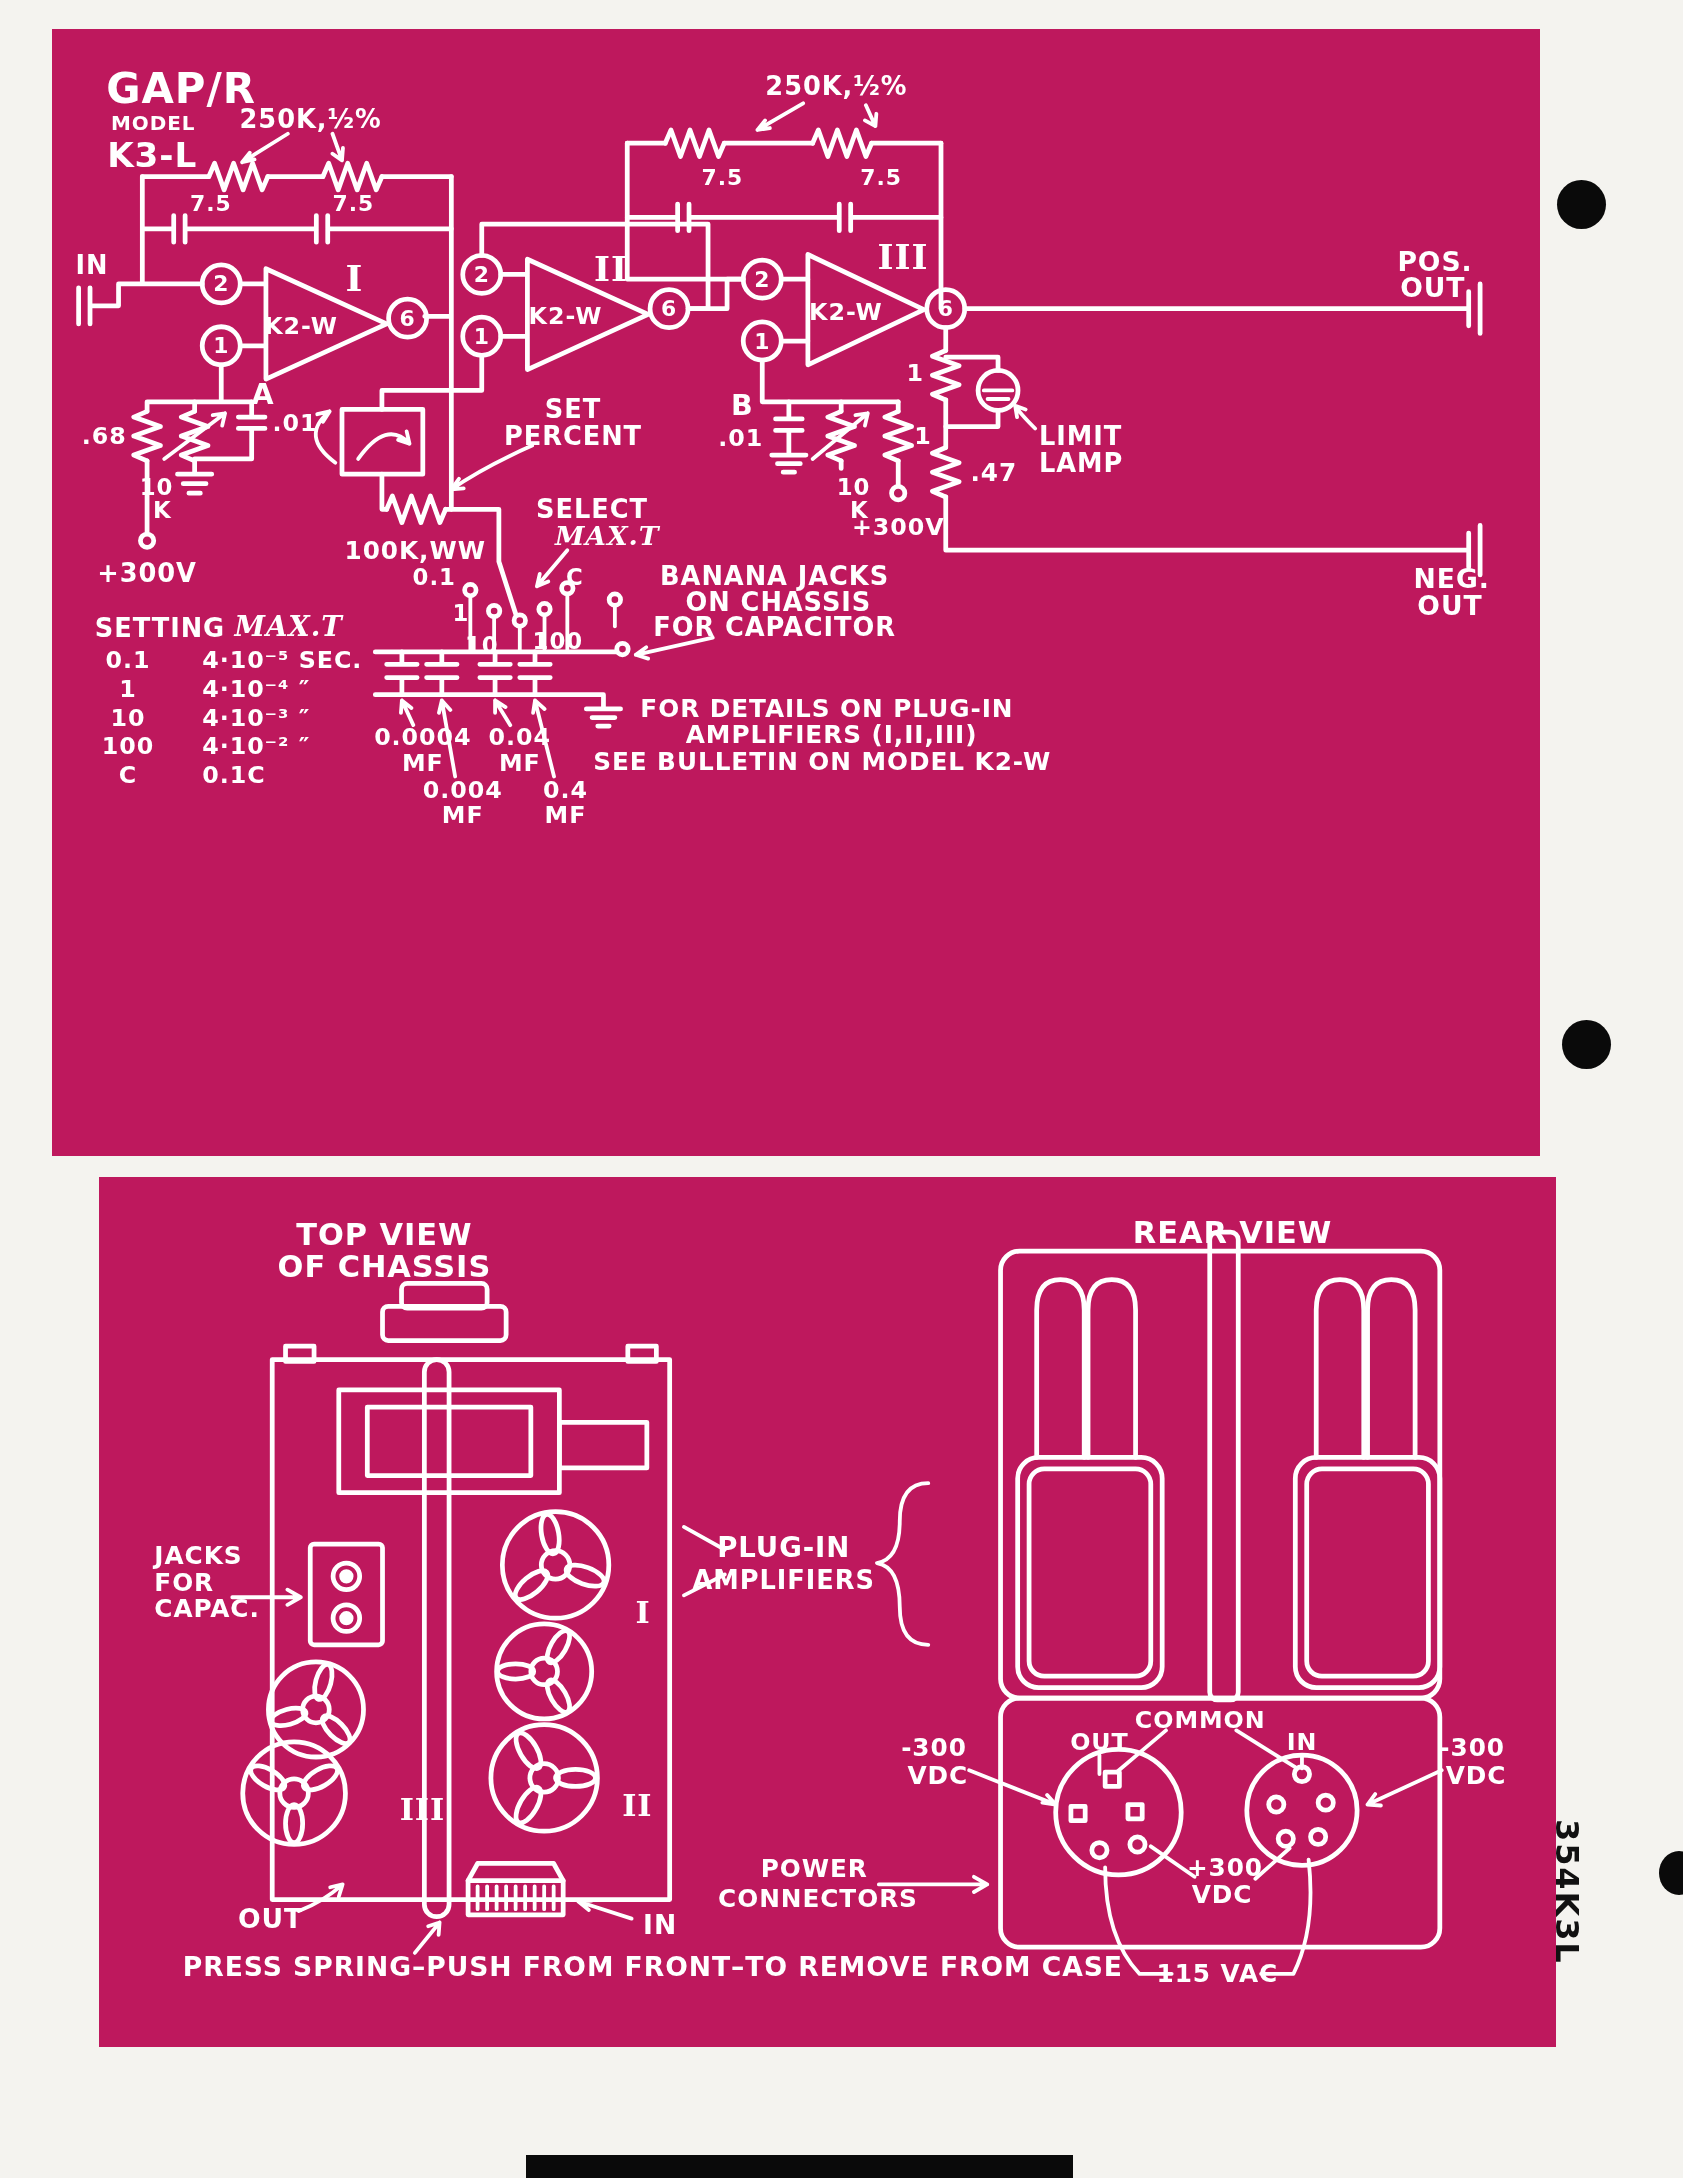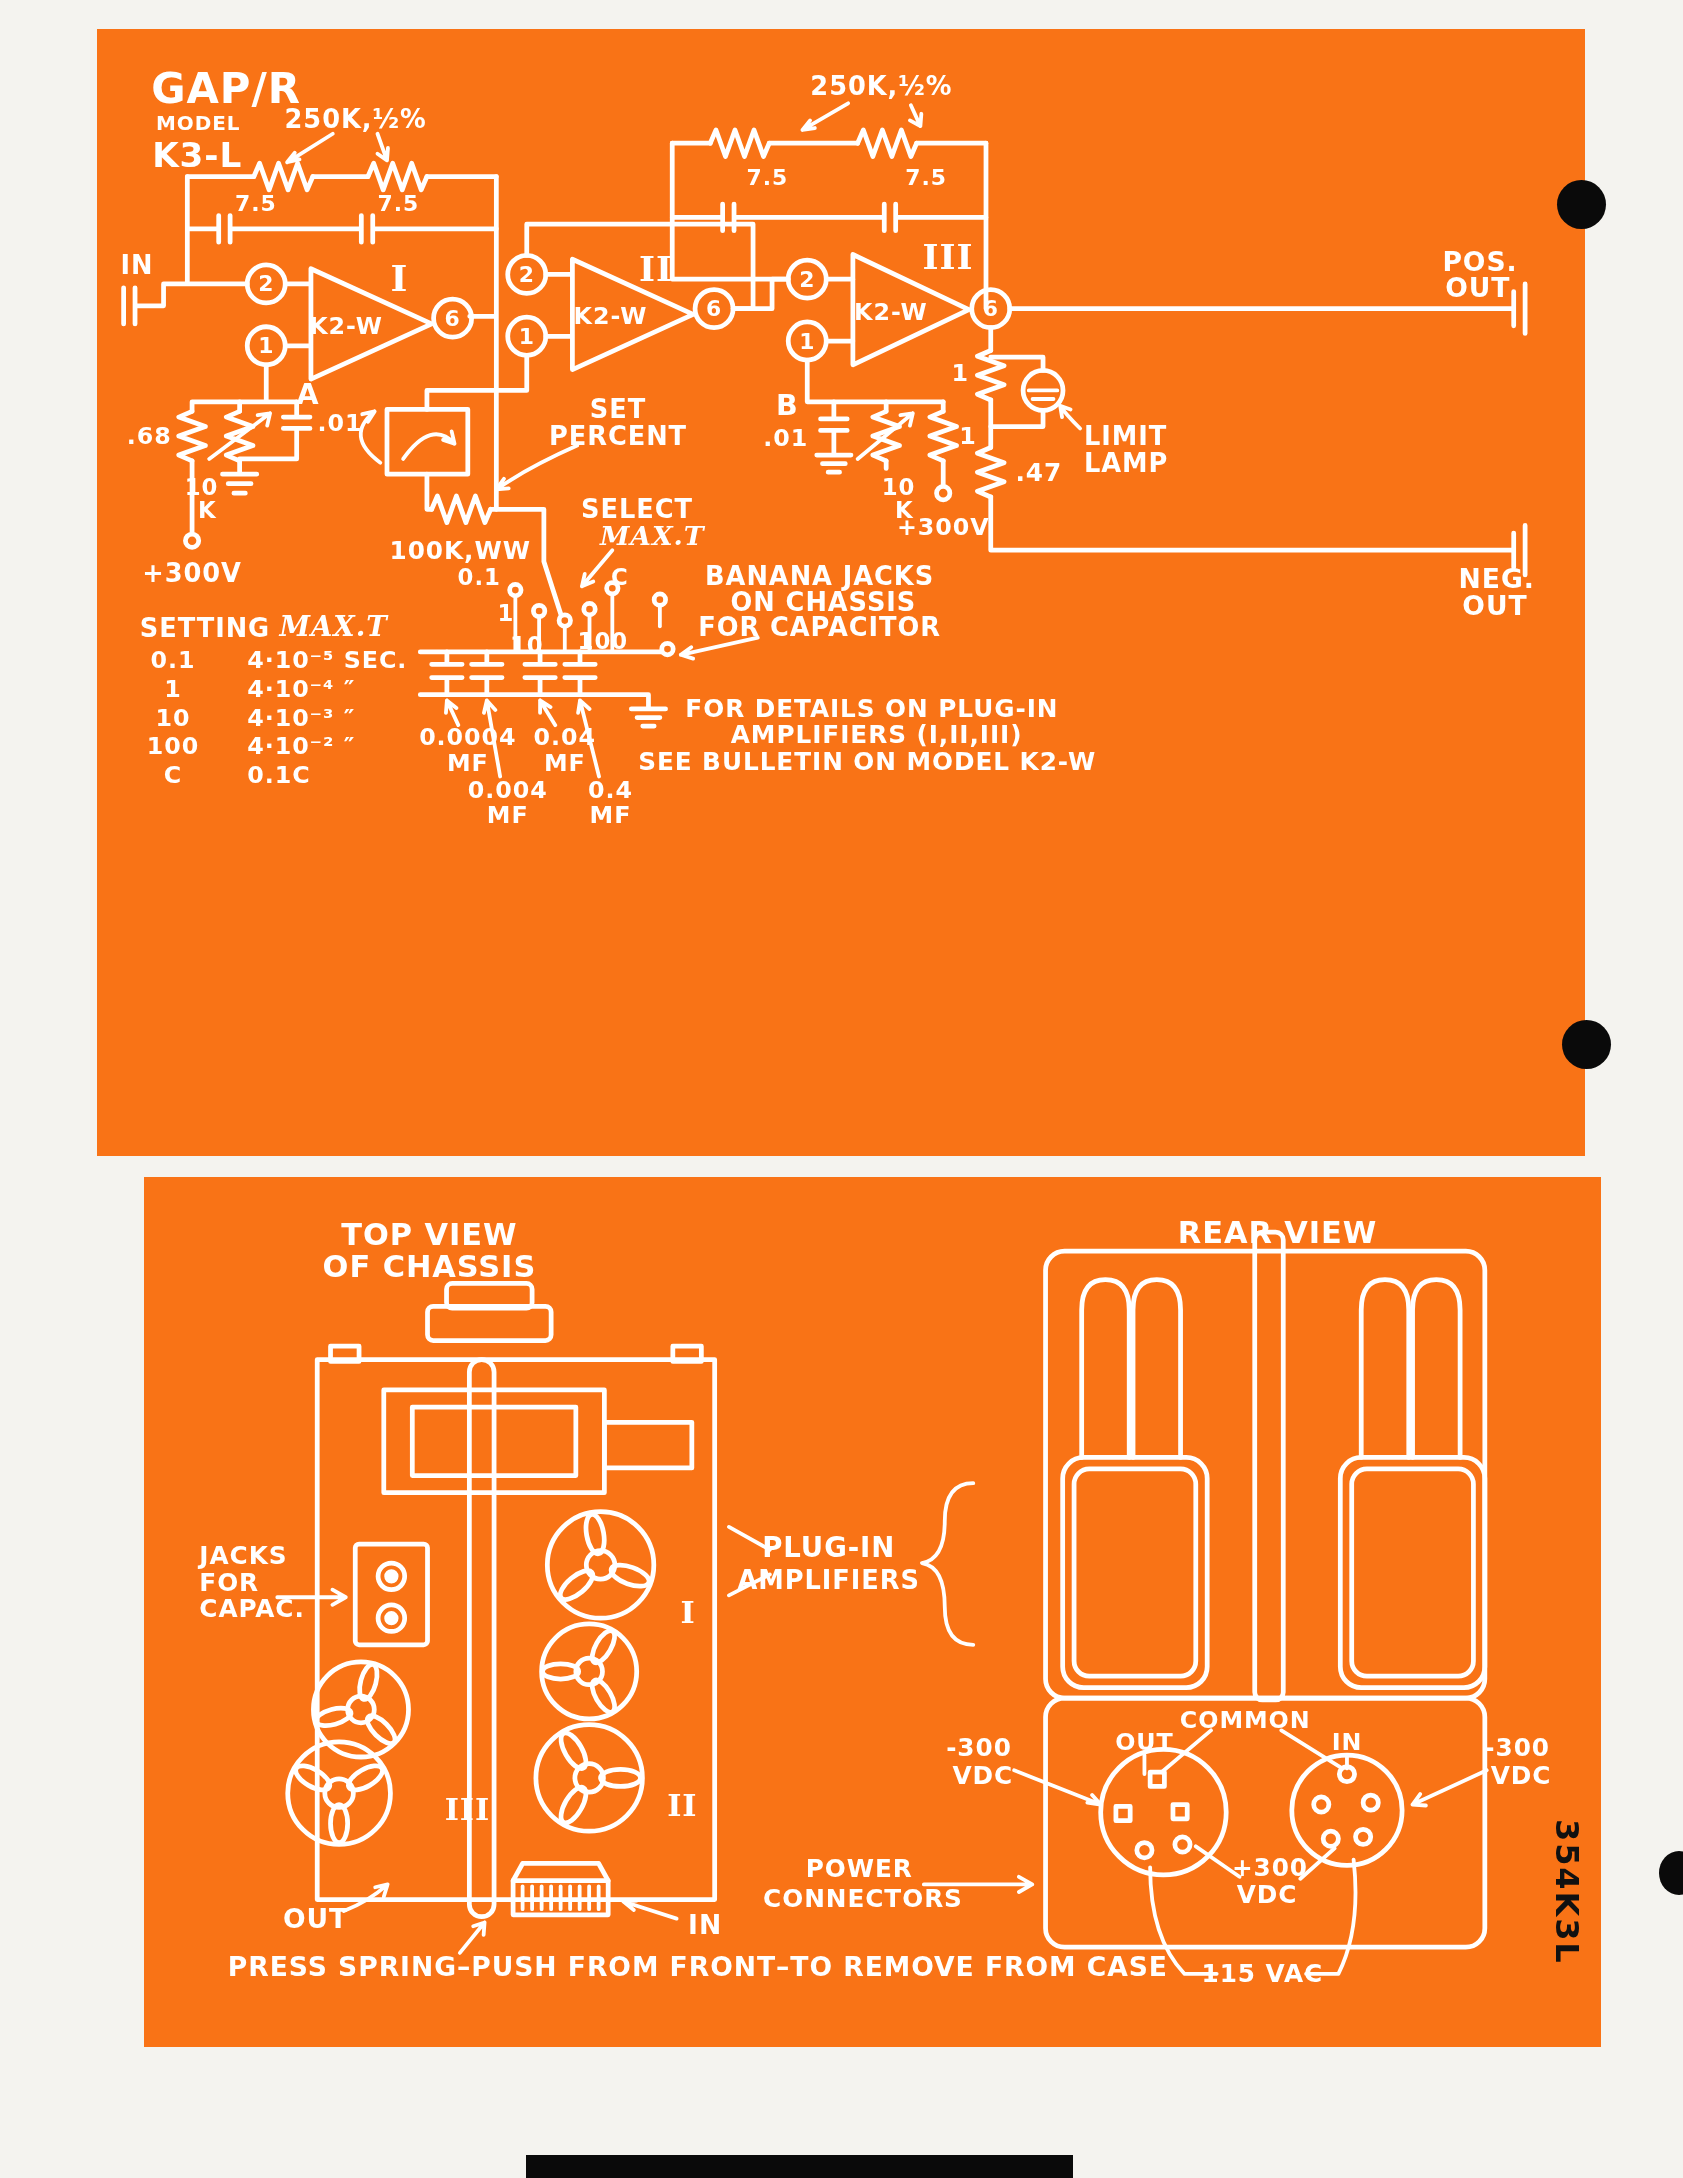--- a/index.html
+++ b/index.html
@@ -1,18 +1,18 @@
 <!DOCTYPE html>
 <html style="font-size:15px"><head>
 <meta charset="utf-8">
 <style>
   html,body{margin:0;padding:0;background:#bbb;}
   .page{position:relative;width:1683px;height:2178px;background:#f4f3ef;overflow:hidden;
         font-family:"DejaVu Sans",sans-serif;}
-  .panel{position:absolute;background:#f97316;margin-left:45px;}
+  .panel{position:absolute;background:#be185d;}
   .panel svg{position:absolute;left:0;top:0;}
   .w{stroke:#fff;stroke-width:5;fill:none;stroke-linecap:round;stroke-linejoin:round;}
   .wt{stroke-width:4;}
   text{dominant-baseline:central;}
   .t{fill:#fff;font-family:"DejaVu Sans",sans-serif;font-weight:700;letter-spacing:1px;}
   .ts{font-family:"DejaVu Serif",serif;}
   .it{font-style:italic;}
   .dot{position:absolute;background:#0a0a0a;border-radius:50%;}
   .sidecode{position:absolute;left:1586px;top:1819px;transform:rotate(90deg);
             transform-origin:left top;font:700 32px "DejaVu Sans",sans-serif;

